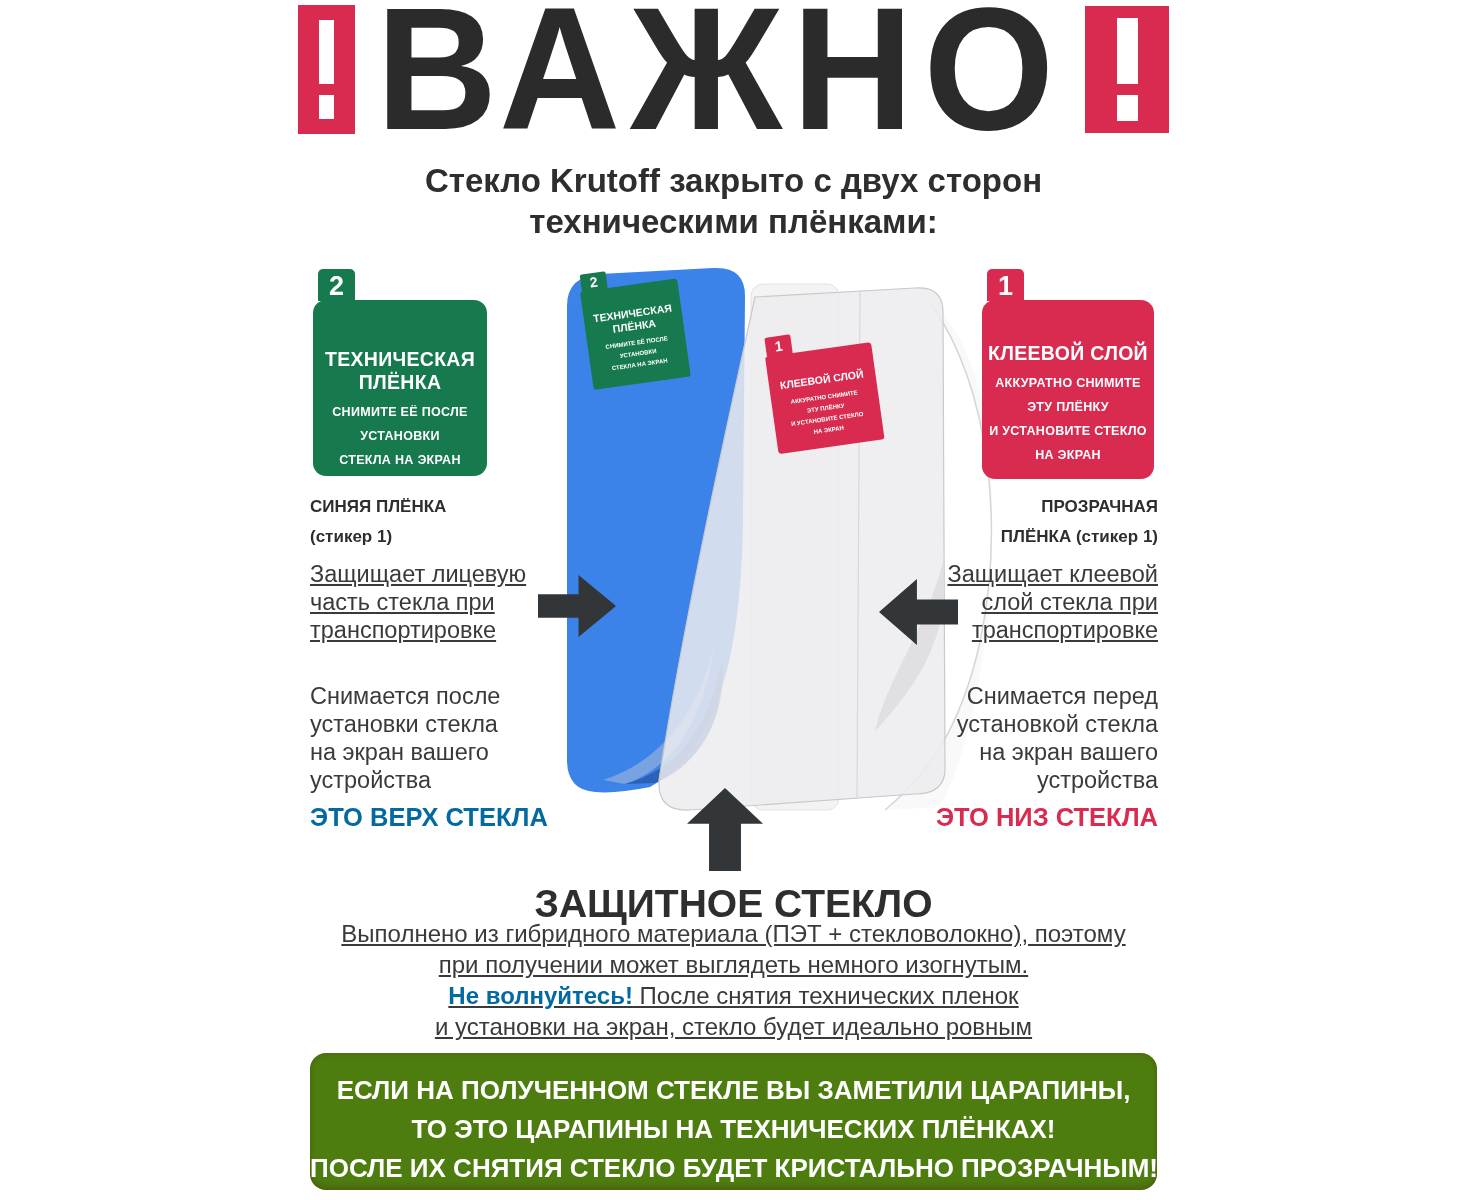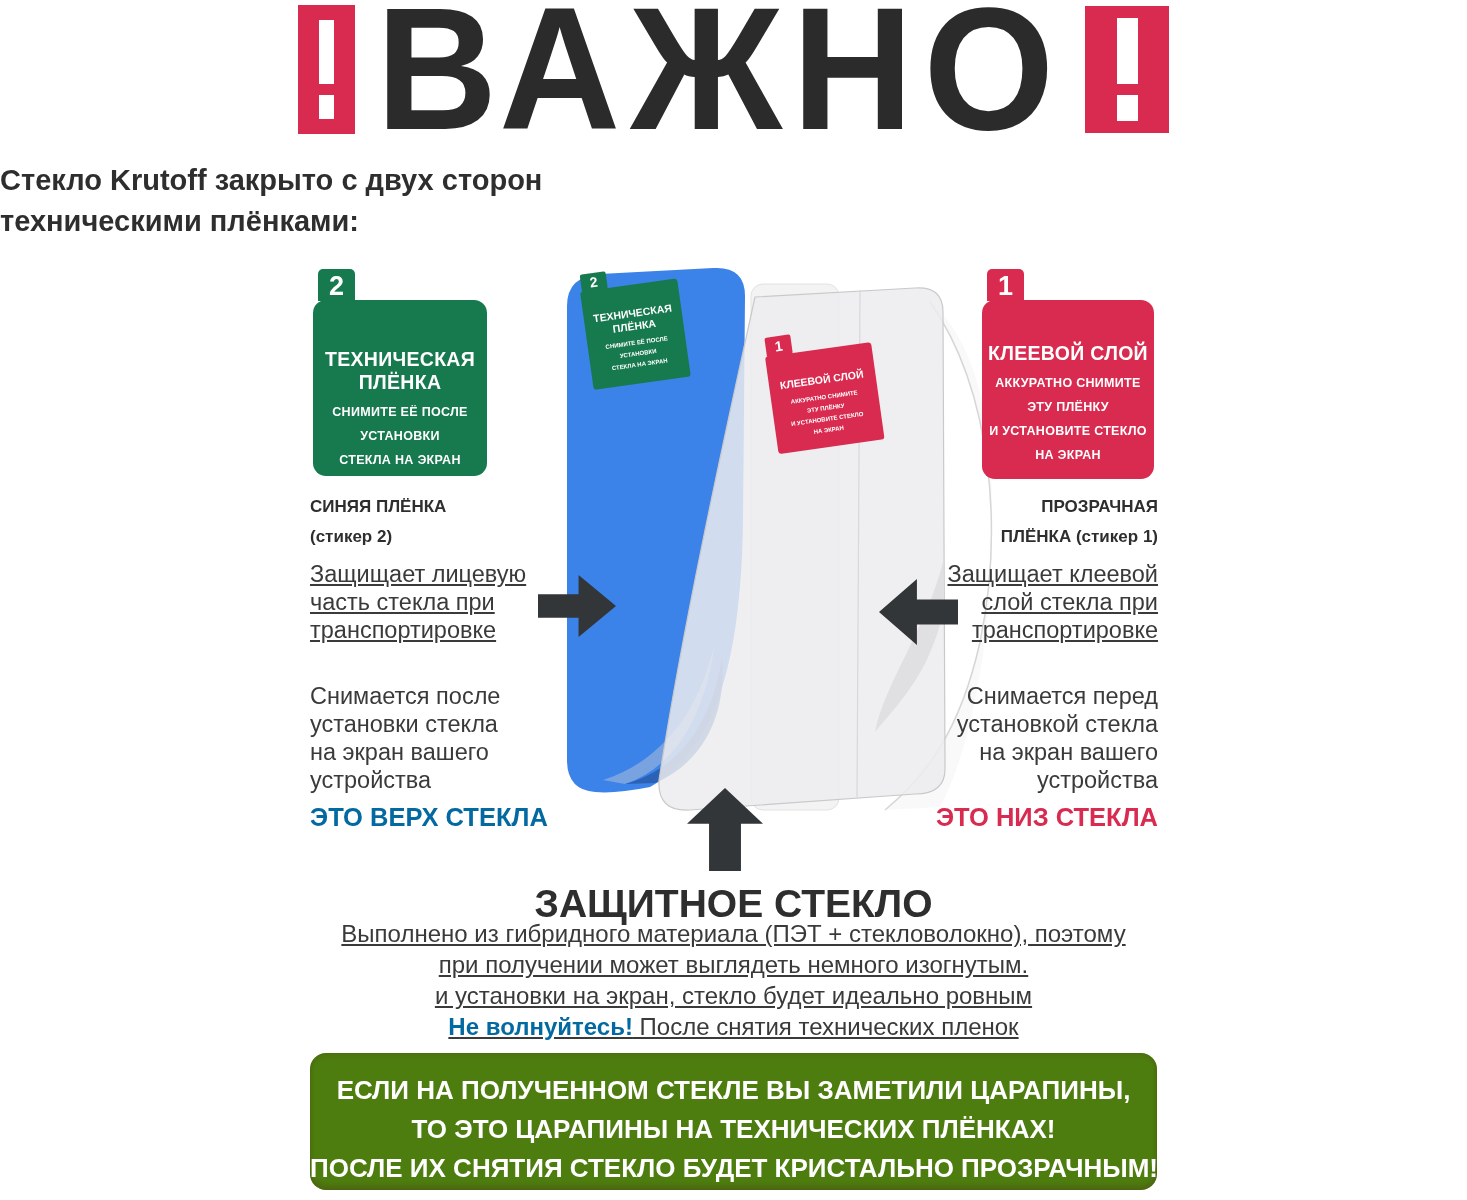--- a/index.html
+++ b/index.html
@@ -13,22 +13,22 @@
   .excl-box { background:#d92b50; display:flex; flex-direction:column; align-items:center;
               justify-content:center; gap:11px; }
   .excl-left  { width:57px;  height:129px; }
   .excl-right { width:84px;  height:127px; }
   .excl-left  .excl-bar { width:15px; height:64px; background:#fff; }
   .excl-left  .excl-dot { width:15px; height:24px; background:#fff; }
   .excl-right .excl-bar { width:21px; height:66px; background:#fff; }
   .excl-right .excl-dot { width:21px; height:26px; background:#fff; }
   .main-title { font-size:168px; font-weight:bold; color:#2b2b2b; letter-spacing:10px;
                 line-height:120px; transform:scaleY(1.04); }
-  .subtitle { position:absolute; top:160px; left:0; width:100%; text-align:left;
-              font-size:29px; font-weight:bold; color:#2e2e2e; line-height:41px; }
+  .subtitle { position:absolute; top:160px; left:0; width:100%; text-align:center;
+              font-size:33px; font-weight:bold; color:#2e2e2e; line-height:41px; }
 
   
   .card { position:absolute; color:#fff; border-radius:13px; text-align:center; z-index:2; }
   #card-green { left:313px; top:300px; width:174px; height:176px; background:#177a4f; }
   #card-red   { left:982px; top:300px; width:172px; height:179px; background:#d92b50; }
   .card .tab { position:absolute; top:-31px; left:5px; width:37px; height:32px;
                background:inherit; border-radius:5px 5px 0 0; font-size:27px; font-weight:bold;
                line-height:34px; text-align:center; }
   .card .card-title { font-size:19.5px; font-weight:bold; line-height:23px; letter-spacing:.3px; }
   #card-green .card-title-wrap { margin-top:48px; }
@@ -157,21 +157,21 @@
     <div class="card-lines">
       <div class="card-line">АККУРАТНО СНИМИТЕ</div>
       <div class="card-line">ЭТУ ПЛЁНКУ</div>
       <div class="card-line">И УСТАНОВИТЕ СТЕКЛО</div>
       <div class="card-line">НА ЭКРАН</div>
     </div>
   </div>
 
   <div class="text-block" id="left-block">
     <div class="head">СИНЯЯ ПЛЁНКА</div>
-    <div class="head">(стикер 2)</div>
+    <div class="head">(стикер 1)</div>
     <div class="para1">
       <div class="line">Защищает лицевую</div>
       <div class="line">часть стекла при</div>
       <div class="line">транспортировке</div>
     </div>
     <div class="para2">
       <div class="line">Снимается после</div>
       <div class="line">установки стекла</div>
       <div class="line">на экран вашего</div>
       <div class="line">устройства</div>
@@ -197,22 +197,22 @@
   </div>
 
   <div class="arrow" id="arrow-right"></div>
   <div class="arrow" id="arrow-left"></div>
   <div class="arrow" id="arrow-up"></div>
 
   <div id="glass-title">ЗАЩИТНОЕ СТЕКЛО</div>
   <div id="glass-paragraph">
     <div>Выполнено из гибридного материала (ПЭТ + стекловолокно), поэтому</div>
     <div>при получении может выглядеть немного изогнутым.</div>
+    <div><span class="highlight hl-green">Не волнуйтесь!</span><span> После снятия технических пленок</span></div>
     <div>и установки на экран, стекло будет идеально ровным</div>
-    <div><span class="highlight hl-green">Не волнуйтесь!</span><span> После снятия технических пленок</span></div>
   </div>
 
   <div id="banner">
     <div class="b-line">ЕСЛИ НА ПОЛУЧЕННОМ СТЕКЛЕ ВЫ ЗАМЕТИЛИ ЦАРАПИНЫ,</div>
     <div class="b-line">ТО ЭТО ЦАРАПИНЫ НА ТЕХНИЧЕСКИХ ПЛЁНКАХ!</div>
     <div class="b-line">ПОСЛЕ ИХ СНЯТИЯ СТЕКЛО БУДЕТ КРИСТАЛЬНО ПРОЗРАЧНЫМ!</div>
   </div>
 
 </div>
 

